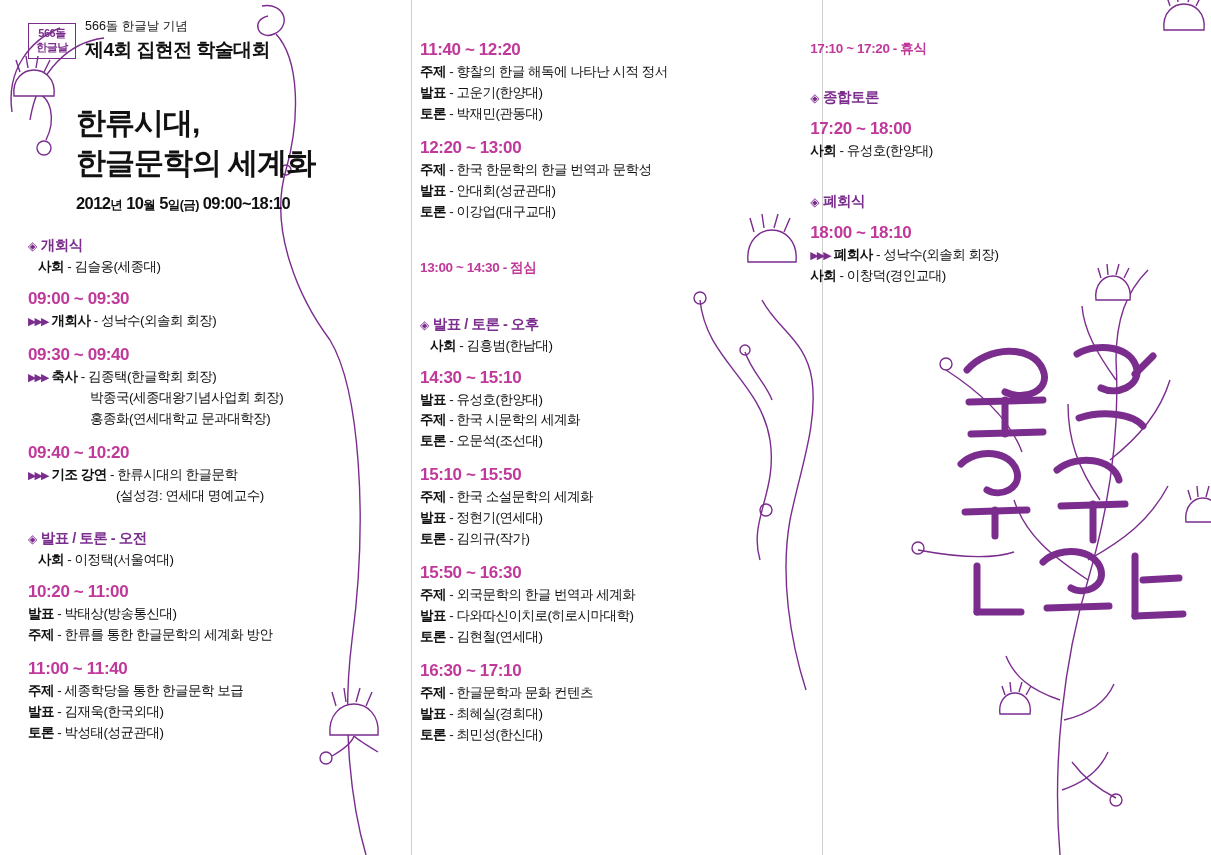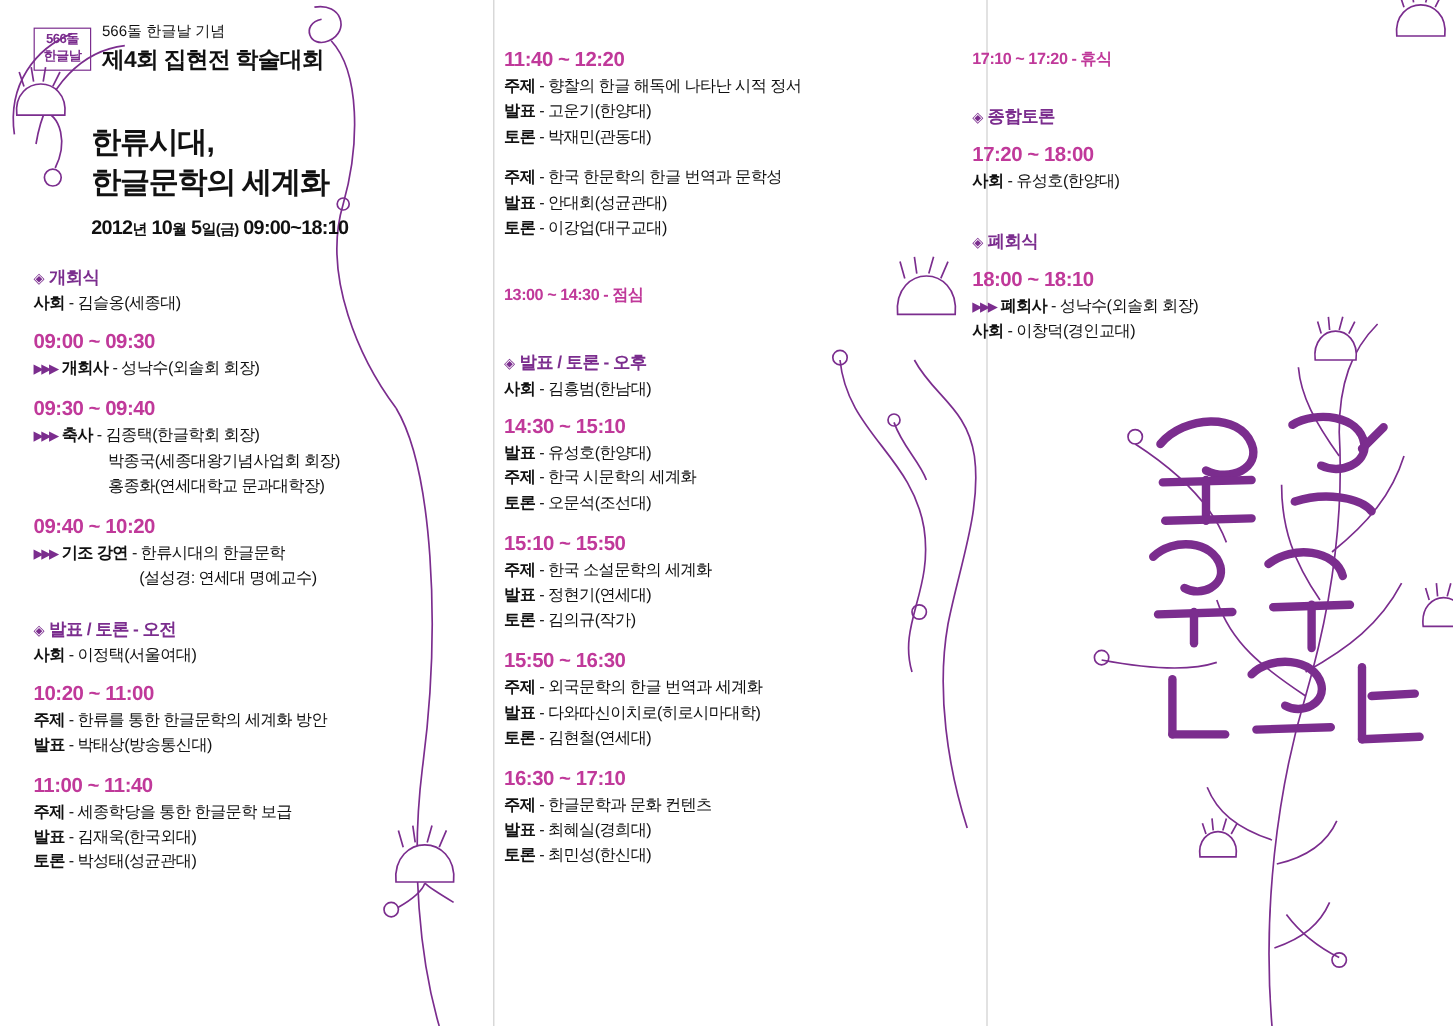--- a/index.html
+++ b/index.html
@@ -30,36 +30,36 @@
   .logo-row{display:flex;align-items:center;gap:9px;margin-bottom:2px;}
   .logo-box{
     width:46px;height:34px;border:1px solid #7b2d8e;
     display:flex;flex-direction:column;justify-content:center;align-items:center;
     color:#7b2d8e;font-size:11px;font-weight:bold;line-height:1.25;
     letter-spacing:-0.5px;
   }
   .logo-sub{font-size:12.5px;color:#111;line-height:1.3;}
   .subtitle{font-size:19px;font-weight:bold;color:#111;letter-spacing:-0.6px;margin:3px 0 0 0;}
   .maintitle{
-    font-size:25px;font-weight:bold;color:#111;line-height:1.32;
+    font-size:30px;font-weight:bold;color:#111;line-height:1.32;
     letter-spacing:-1px;margin:40px 0 0 48px;
   }
   .datetime{
     font-size:16.5px;font-weight:bold;color:#111;margin:12px 0 0 48px;letter-spacing:-0.6px;
   }
   .datetime .small{font-size:12.5px;font-weight:bold;}
 
   
   .section{margin-top:22px;}
   .sec-head{
     font-size:14.5px;font-weight:bold;color:#7b2d8e;
     letter-spacing:-0.5px;margin-bottom:3px;
   }
   .sec-head .dia{font-size:12px;margin-right:4px;}
-  .sec-chair{font-size:13.5px;color:#111;letter-spacing:-0.5px;margin-bottom:2px;}
+  .sec-chair{font-size:13.5px;color:#111;letter-spacing:-0.5px;margin-bottom:2px;margin-left:10px;}
   .sec-chair b{font-weight:bold;}
 
   .slot{margin-top:13px;}
   .slot-time{
     font-size:17px;font-weight:bold;color:#c0399a;letter-spacing:-0.4px;margin-bottom:2px;
   }
   .line{font-size:13.5px;color:#111;letter-spacing:-0.5px;line-height:1.55;}
   .line b{font-weight:bold;}
   .arrow{color:#7b2d8e;font-size:11px;font-weight:bold;letter-spacing:-2px;margin-right:4px;}
   .indent2{padding-left:62px;}
@@ -229,22 +229,22 @@
       <div class="sec-head">
         <span class="dia">◈</span><span>발표 / 토론 - 오전</span>
       </div>
       <div class="sec-chair">
         <b>사회</b>
         <span>- 이정택(서울여대)</span>
       </div>
 
       <div class="slot">
         <div class="slot-time">10:20 ~ 11:00</div>
+        <div class="line"><b>발표</b> <span>- 박태상(방송통신대)</span></div>
         <div class="line"><b>주제</b> <span>- 한류를 통한 한글문학의 세계화 방안</span></div>
-        <div class="line"><b>발표</b> <span>- 박태상(방송통신대)</span></div>
       </div>
 
       <div class="slot">
         <div class="slot-time">11:00 ~ 11:40</div>
         <div class="line"><b>주제</b> <span>- 세종학당을 통한 한글문학 보급</span></div>
         <div class="line"><b>발표</b> <span>- 김재욱(한국외대)</span></div>
         <div class="line"><b>토론</b> <span>- 박성태(성균관대)</span></div>
       </div>
     </div>
   </div>
@@ -252,20 +252,21 @@
   <div class="col col2">
 
     <div class="slot" style="margin-top:22px;">
       <div class="slot-time">11:40 ~ 12:20</div>
       <div class="line"><b>주제</b> <span>- 향찰의 한글 해독에 나타난 시적 정서</span></div>
       <div class="line"><b>발표</b> <span>- 고운기(한양대)</span></div>
       <div class="line"><b>토론</b> <span>- 박재민(관동대)</span></div>
     </div>
 
     <div class="slot">
+      <div class="slot-time">12:20 ~ 13:00</div>
       <div class="line"><b>주제</b> <span>- 한국 한문학의 한글 번역과 문학성</span></div>
       <div class="line"><b>발표</b> <span>- 안대회(성균관대)</span></div>
       <div class="line"><b>토론</b> <span>- 이강업(대구교대)</span></div>
     </div>
 
     <div class="break-line" style="margin-top:36px;">13:00 ~ 14:30 - 점심</div>
 
     <div class="section" style="margin-top:38px;">
       <div class="sec-head">
         <span class="dia">◈</span><span>발표 / 토론 - 오후</span>

